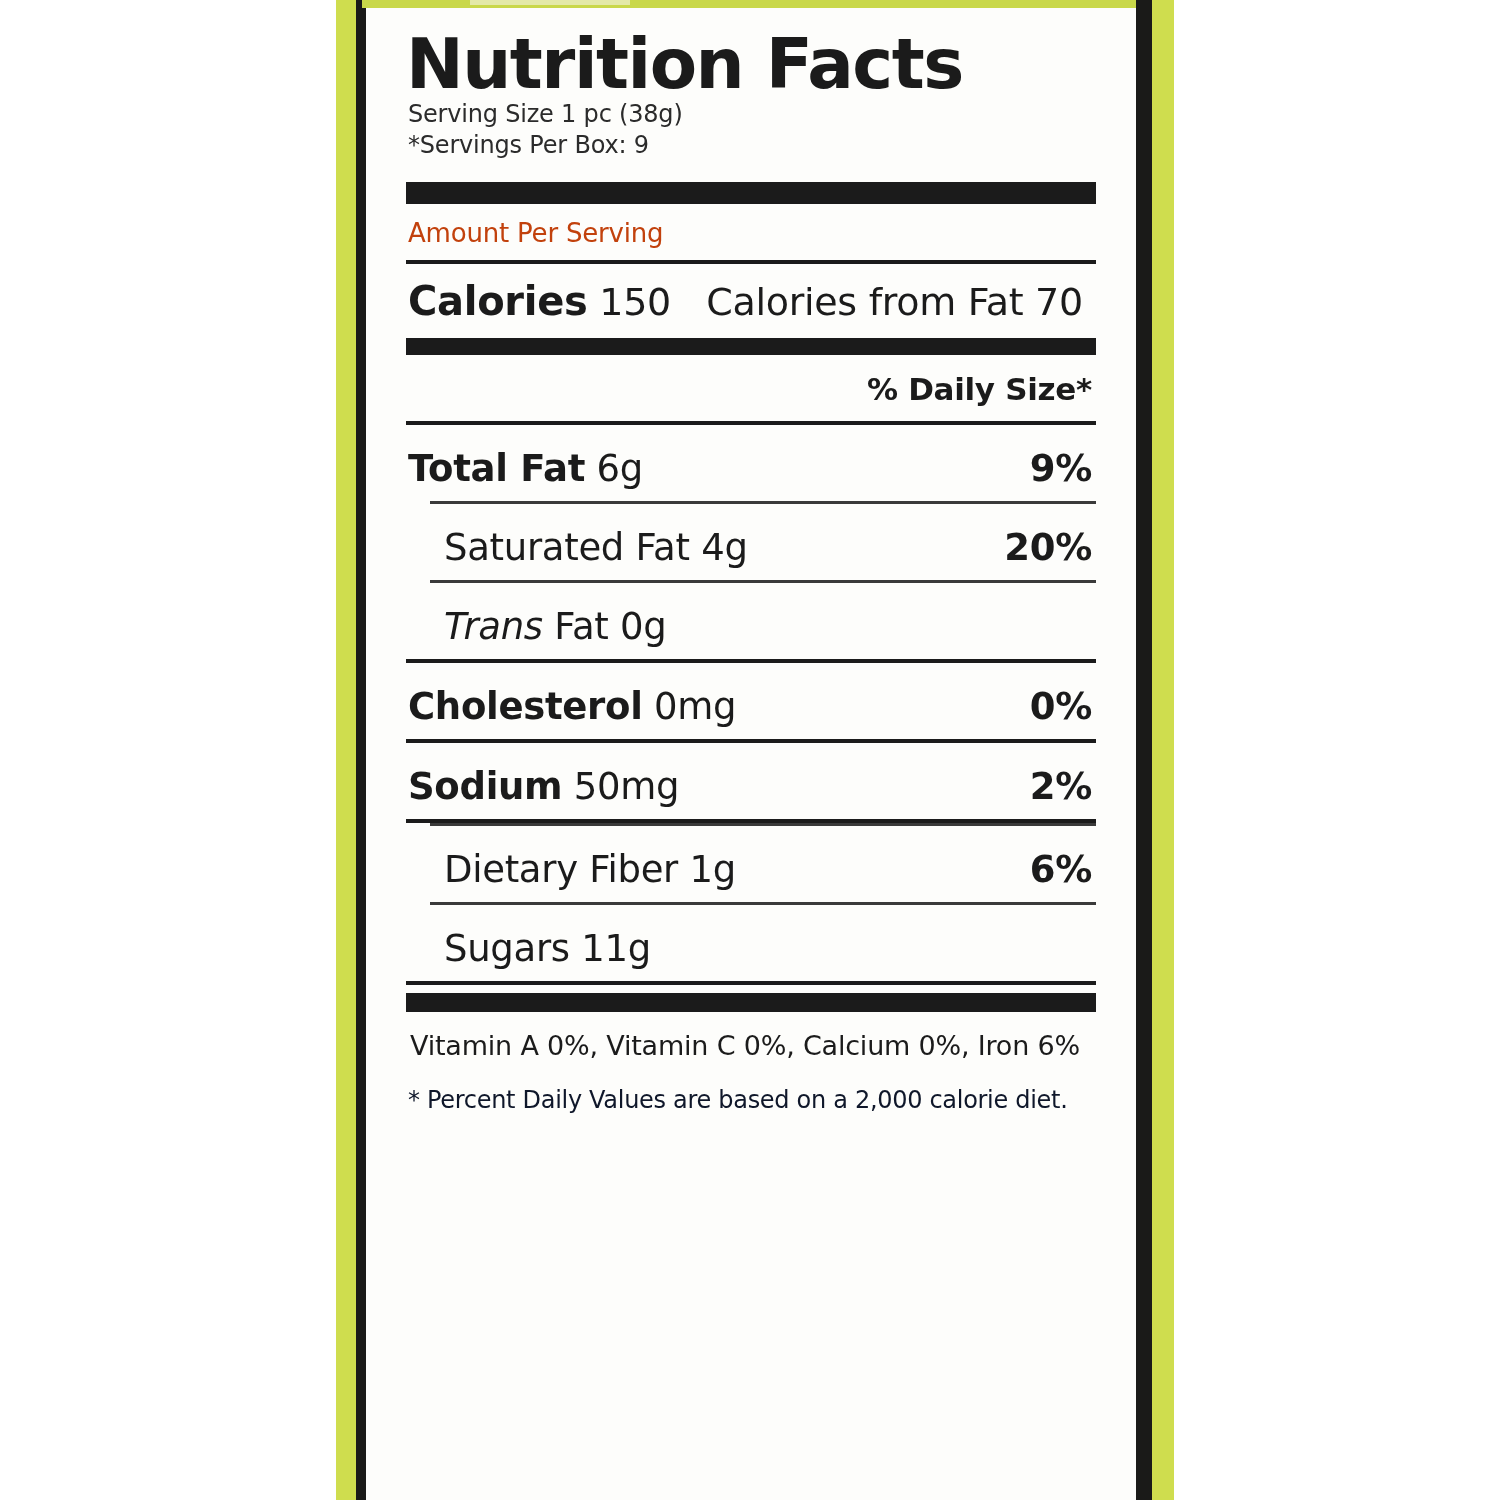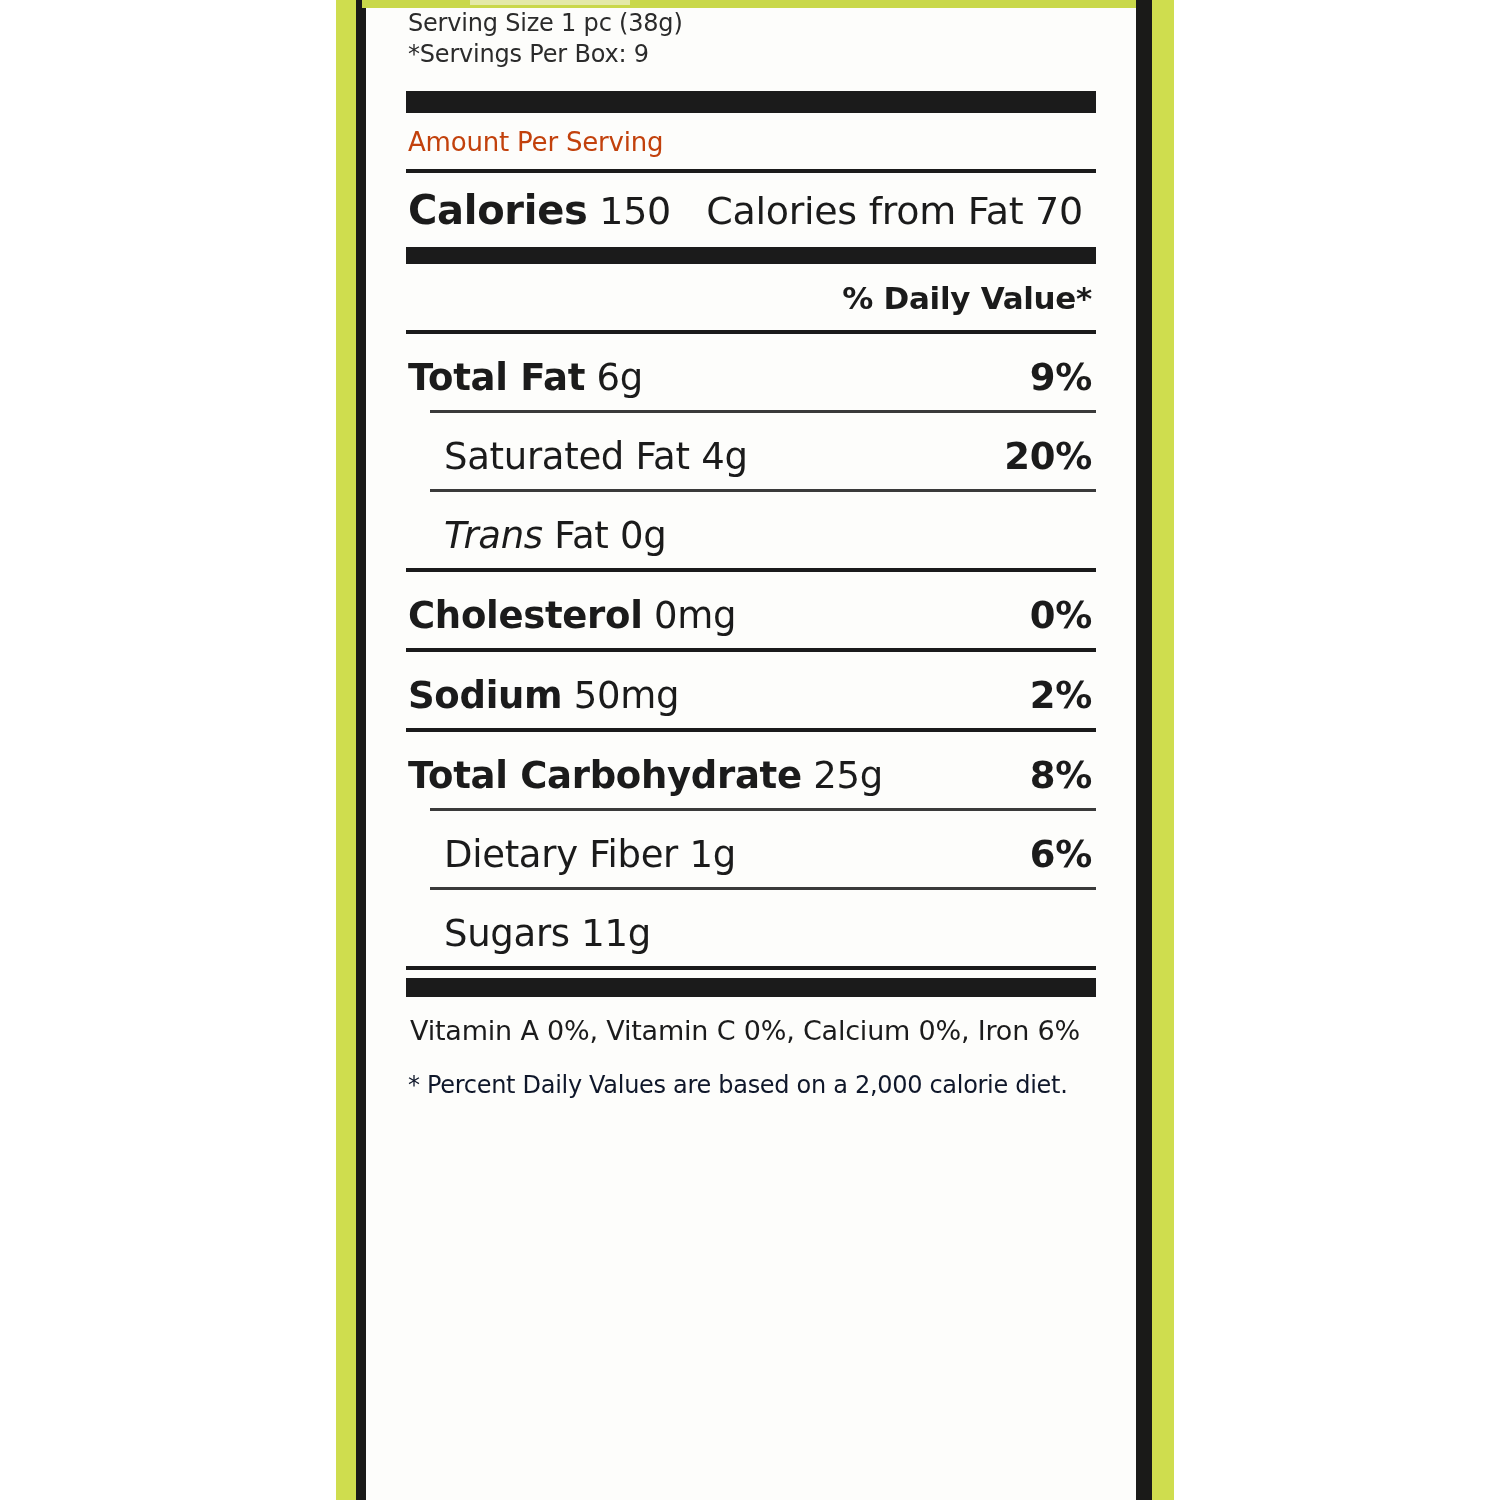--- a/index.html
+++ b/index.html
@@ -198,40 +198,41 @@
 
   <div class="band-left"></div>
   <div class="band-left-inner"></div>
   <div class="top-strip"></div>
   <div class="top-strip2"></div>
   <div class="band-right"></div>
   <div class="band-right-outer"></div>
 
   <div class="label">
 
+    <div class="nf-title">Nutrition Facts</div>
 
     <div class="serving-line">Serving Size 1 pc (38g)</div>
     <div class="serving-line">*Servings Per Box: 9</div>
 
     <div class="rule-thick"></div>
 
     <div class="amount-per">Amount Per Serving</div>
 
     <div class="rule-thin"></div>
 
     <div class="calories-row">
       <span class="b">Calories</span>
       <span>150</span>
       &nbsp;
       <span>Calories from Fat 70</span>
     </div>
 
     <div class="rule-med"></div>
 
-    <div class="dv-header">% Daily Value*</div>
+    <div class="dv-header">% Daily Size*</div>
 
     <div class="rule-thin"></div>
 
     <div class="row">
       <span class="name"><b>Total Fat</b> <span>6g</span></span>
       <span class="pct">9%</span>
     </div>
     <div class="rule-hair"></div>
 
     <div class="row indent1">
@@ -251,24 +252,20 @@
       <span class="pct">0%</span>
     </div>
     <div class="rule-thin"></div>
 
     <div class="row">
       <span class="name"><b>Sodium</b> <span>50mg</span></span>
       <span class="pct">2%</span>
     </div>
     <div class="rule-thin"></div>
 
-    <div class="row">
-      <span class="name"><b>Total Carbohydrate</b> <span>25g</span></span>
-      <span class="pct">8%</span>
-    </div>
     <div class="rule-hair"></div>
 
     <div class="row indent1">
       <span class="name">Dietary Fiber 1g</span>
       <span class="pct">6%</span>
     </div>
     <div class="rule-hair"></div>
 
     <div class="row indent1">
       <span class="name">Sugars 11g</span>

